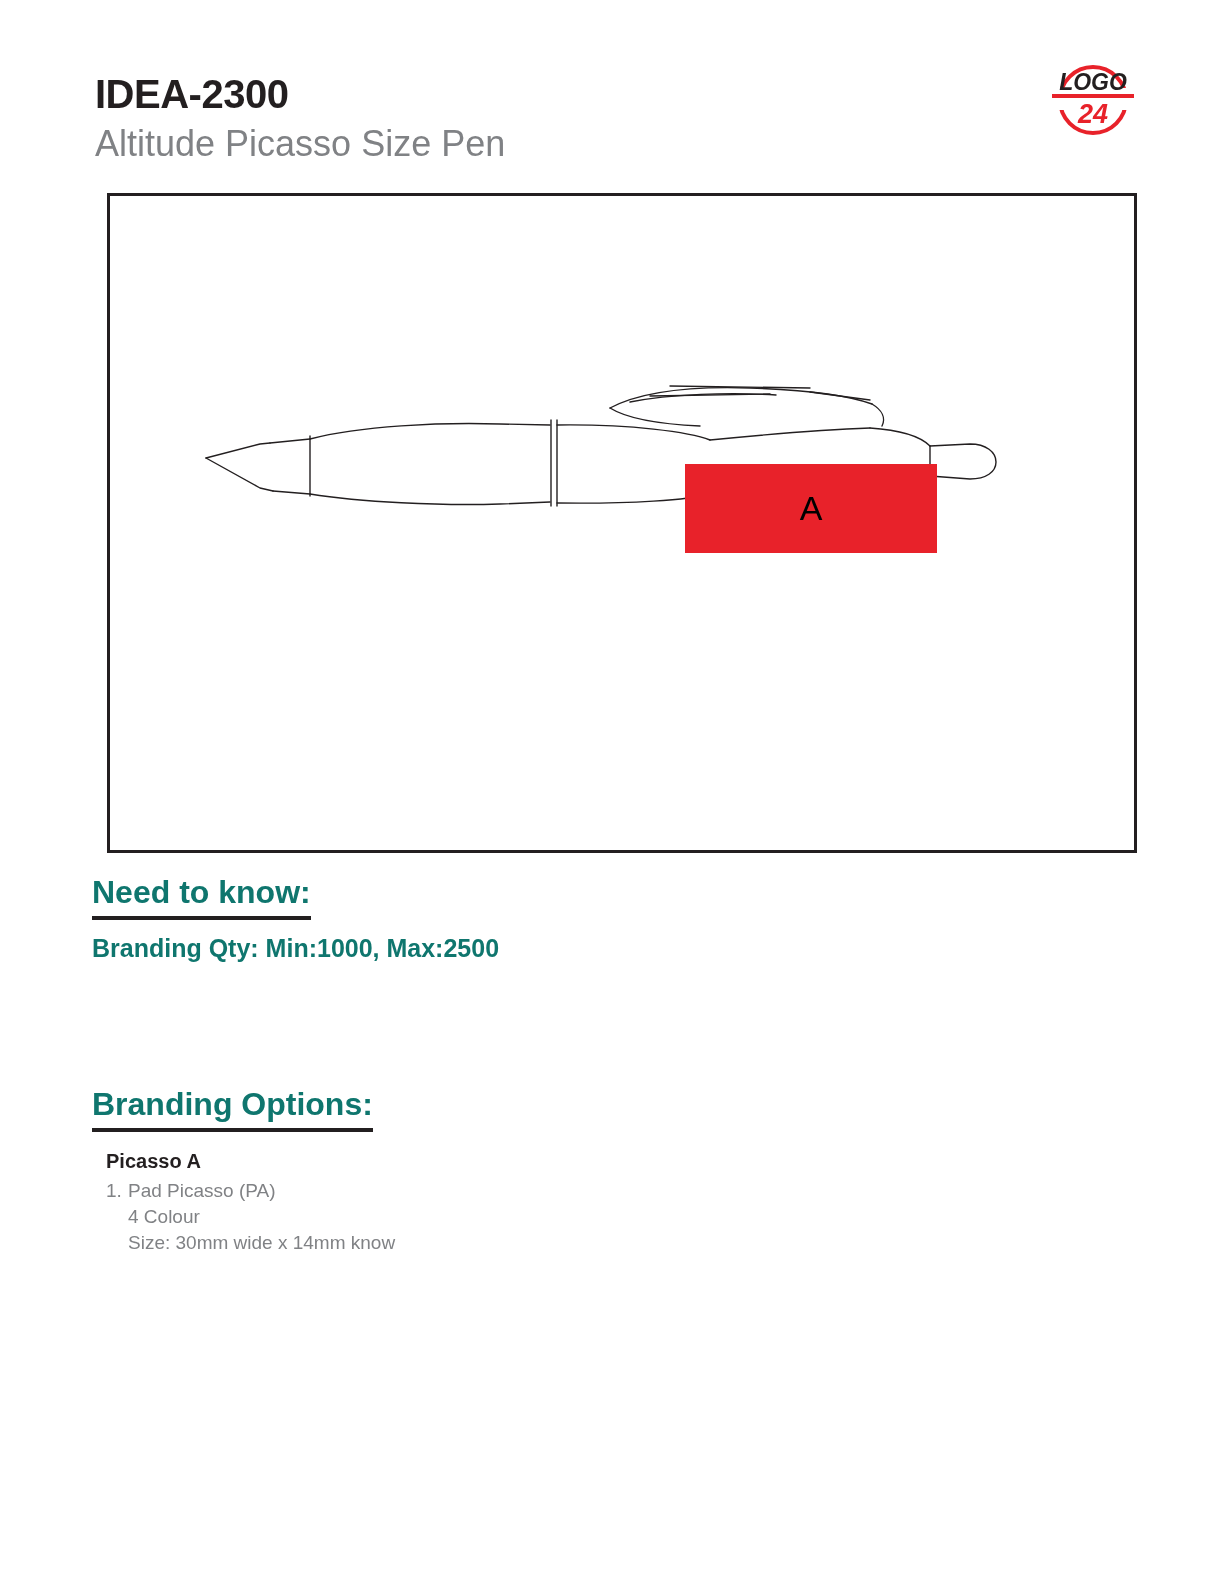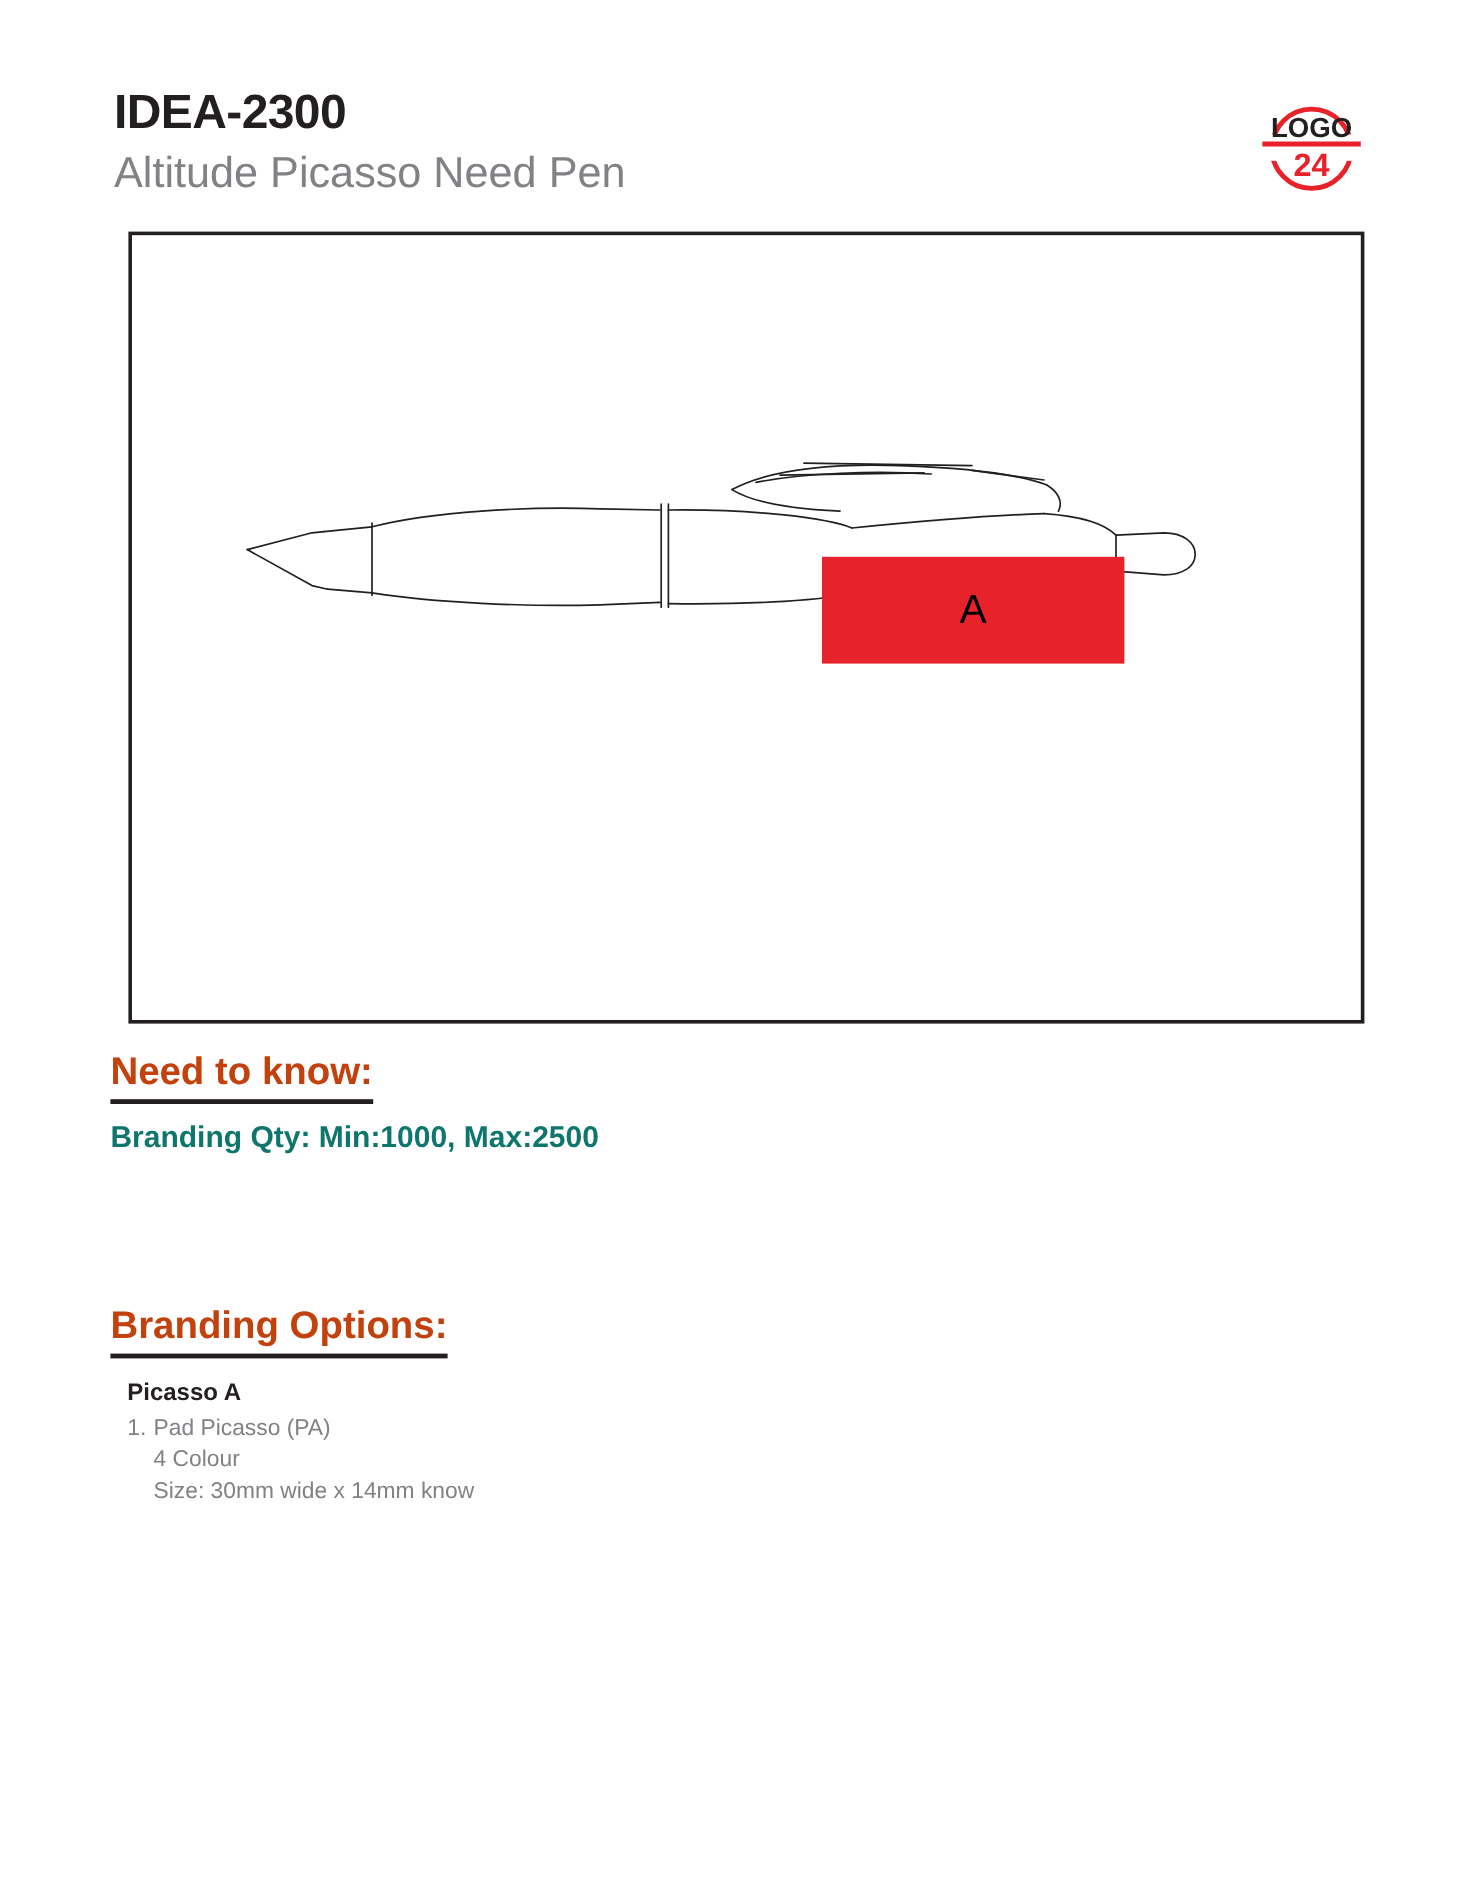--- a/index.html
+++ b/index.html
@@ -43,23 +43,24 @@
     line-height: 44px;
     color: #808285;
     margin: 0;
     padding-top: 4px;
   }
 
   
   .logo {
     position: absolute;
     right: 92px;
-    top: 84px;
+    top: 60px;
     width: 110px;
     height: 78px;
+    font-style: italic;
   }
   .logo svg { display: block; }
 
   
   .artwork-frame {
     position: absolute;
     left: 107px;
     top: 193px;
     width: 1030px;
     height: 660px;
@@ -94,21 +95,21 @@
     font-size: 34px;
     color: #000000;
     font-family: "Liberation Sans", sans-serif;
   }
 
   
   .section-heading {
     position: absolute;
     font-size: 32px;
     font-weight: bold;
-    color: #c2410c;
+    color: #0f766e;
     padding-bottom: 6px;
     border-bottom: 4px solid #231f20;
     display: inline-block;
     line-height: 36px;
   }
   #need-to-know-heading {
     left: 92px;
     top: 874px;
   }
   #branding-options-heading {
@@ -159,21 +160,21 @@
     line-height: 26px;
   }
 </style>
 </head>
 <body>
 
 <div class="page">
 
   <div class="header">
     <div class="product-code">IDEA-2300</div>
-    <div class="product-name">Altitude Picasso Need Pen</div>
+    <div class="product-name">Altitude Picasso Size Pen</div>
   </div>
 
   <div class="logo">
     <svg width="110" height="78" viewBox="0 0 110 78" xmlns="http://www.w3.org/2000/svg">
       <circle cx="55" cy="40" r="33" fill="none" stroke="#e8222a" stroke-width="4"></circle>
       <rect x="8" y="28" width="94" height="22" fill="#ffffff"></rect>
       <text x="55" y="30" text-anchor="middle" font-family="Liberation Sans, sans-serif" font-size="23" font-weight="bold" fill="#231f20">LOGO</text>
       <line x1="14" y1="36" x2="96" y2="36" stroke="#e8222a" stroke-width="4"></line>
       <text x="55" y="63" text-anchor="middle" font-family="Liberation Sans, sans-serif" font-size="27" font-weight="bold" fill="#e8222a">24</text>
     </svg>

